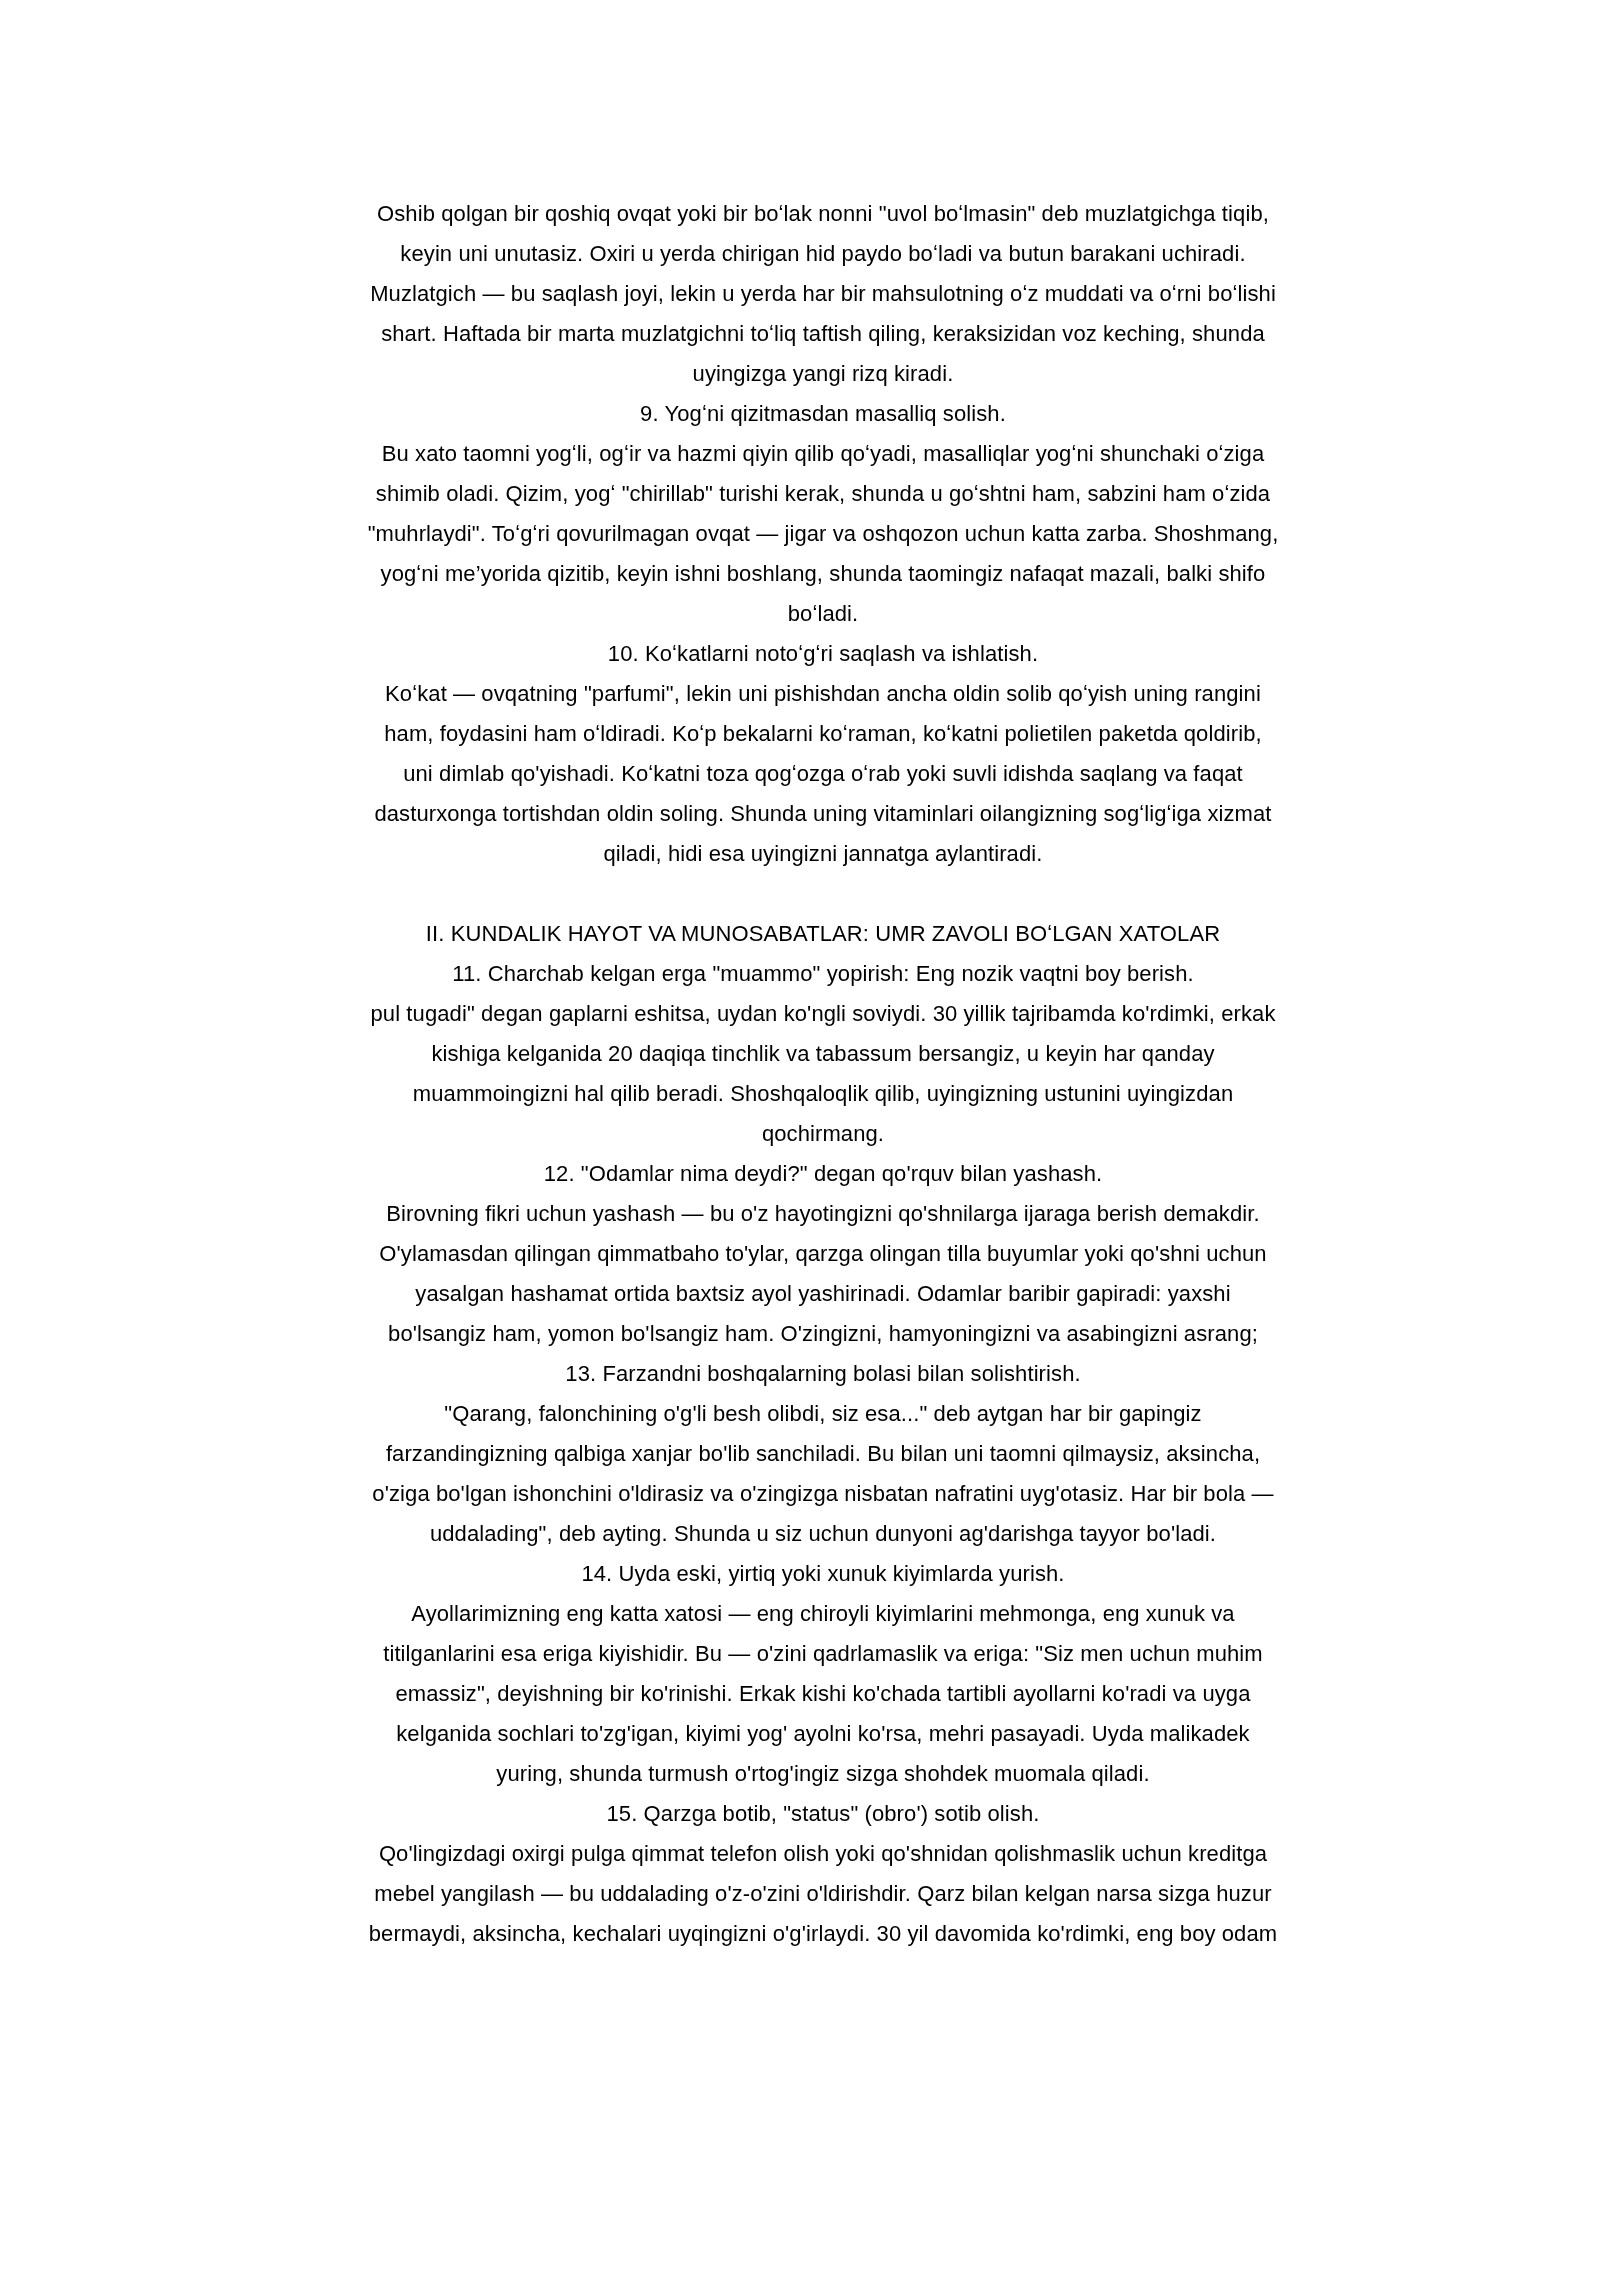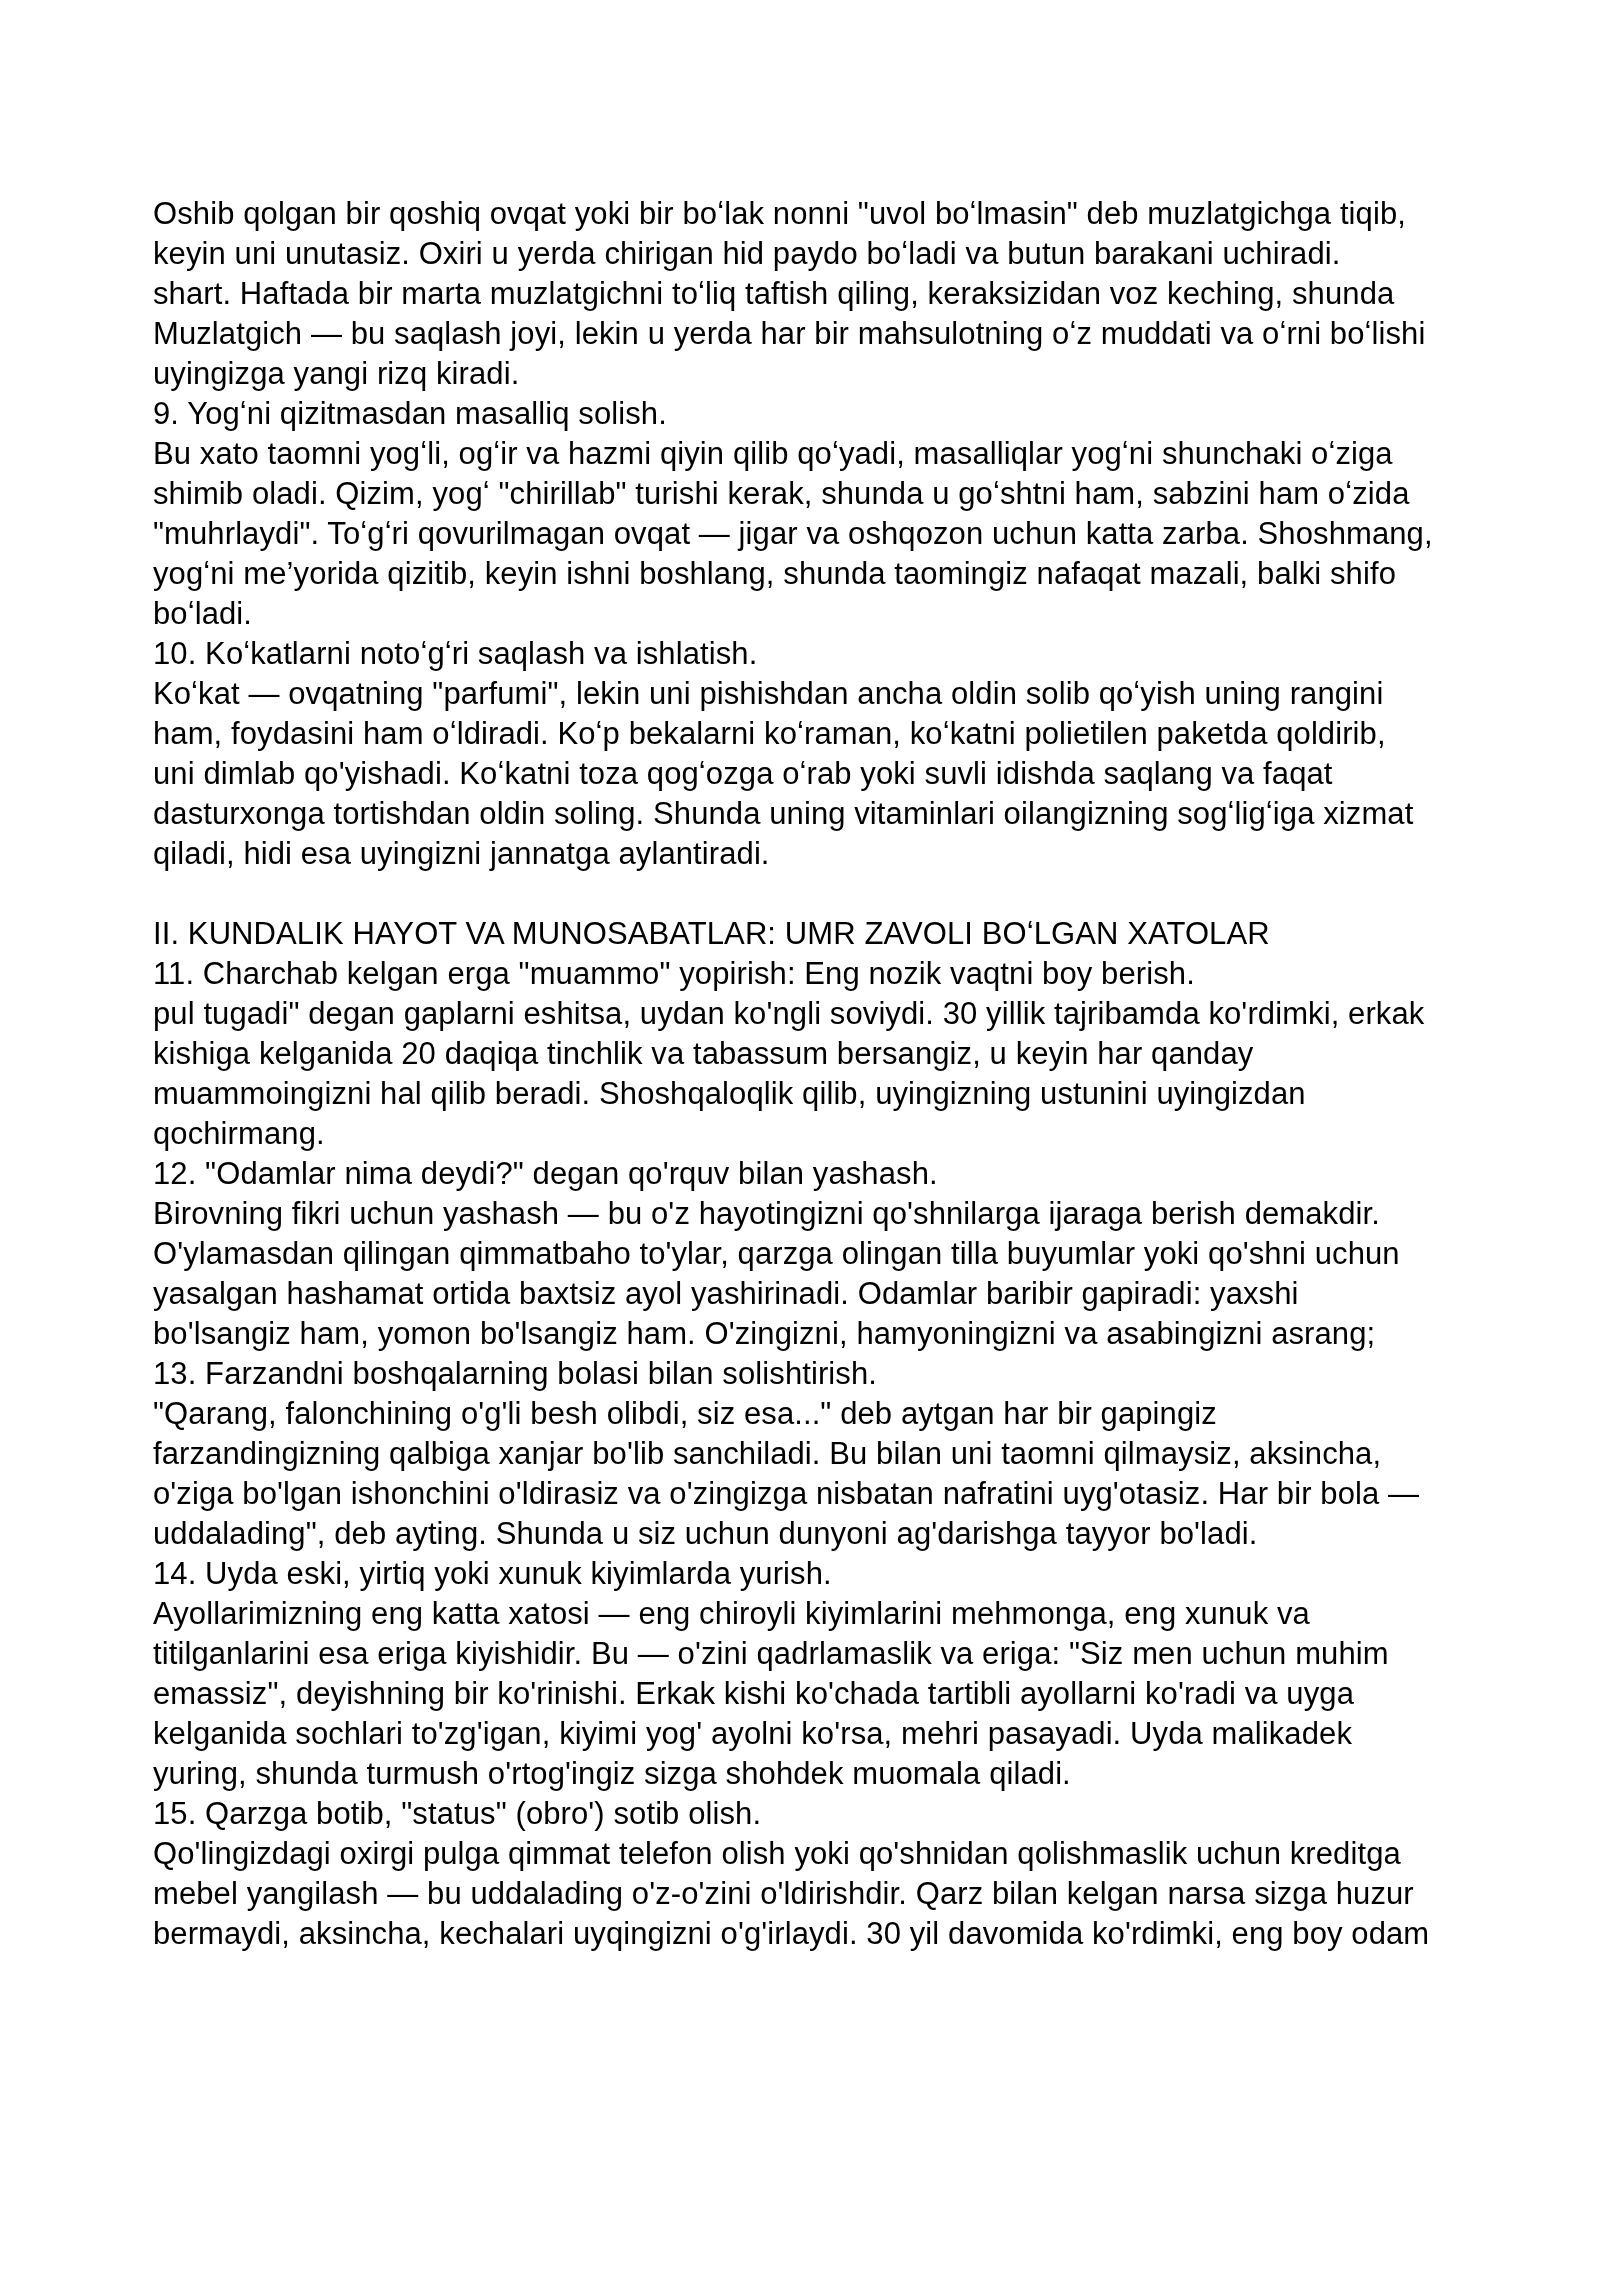--- a/index.html
+++ b/index.html
@@ -15,36 +15,37 @@
     box-sizing: border-box;
     padding: 194px 127px 0 153px;
     overflow: hidden;
     font-family: "Liberation Sans", sans-serif;
     color: #000000;
   }
   .text-block {
     width: 1340px;
   }
   .doc-line {
-    font-size: 31px;
+    font-size: 22px;
     line-height: 40px;
     height: 40px;
     white-space: pre;
     letter-spacing: 0.1px;
+    text-align: center;
   }
 </style>
 </head>
 <body>
 
 <div class="page">
   <div class="text-block">
       <div class="doc-line">Oshib qolgan bir qoshiq ovqat yoki bir boʻlak nonni "uvol boʻlmasin" deb muzlatgichga tiqib,</div>
       <div class="doc-line">keyin uni unutasiz. Oxiri u yerda chirigan hid paydo boʻladi va butun barakani uchiradi.</div>
+      <div class="doc-line">Muzlatgich — bu saqlash joyi, lekin u yerda har bir mahsulotning oʻz muddati va oʻrni boʻlishi</div>
       <div class="doc-line">shart. Haftada bir marta muzlatgichni toʻliq taftish qiling, keraksizidan voz keching, shunda</div>
-      <div class="doc-line">Muzlatgich — bu saqlash joyi, lekin u yerda har bir mahsulotning oʻz muddati va oʻrni boʻlishi</div>
       <div class="doc-line">uyingizga yangi rizq kiradi.</div>
       <div class="doc-line">9. Yogʻni qizitmasdan masalliq solish.</div>
       <div class="doc-line">Bu xato taomni yogʻli, ogʻir va hazmi qiyin qilib qoʻyadi, masalliqlar yogʻni shunchaki oʻziga</div>
       <div class="doc-line">shimib oladi. Qizim, yogʻ "chirillab" turishi kerak, shunda u goʻshtni ham, sabzini ham oʻzida</div>
       <div class="doc-line">"muhrlaydi". Toʻgʻri qovurilmagan ovqat — jigar va oshqozon uchun katta zarba. Shoshmang,</div>
       <div class="doc-line">yogʻni me’yorida qizitib, keyin ishni boshlang, shunda taomingiz nafaqat mazali, balki shifo</div>
       <div class="doc-line">boʻladi.</div>
       <div class="doc-line">10. Koʻkatlarni notoʻgʻri saqlash va ishlatish.</div>
       <div class="doc-line">Koʻkat — ovqatning "parfumi", lekin uni pishishdan ancha oldin solib qoʻyish uning rangini</div>
       <div class="doc-line">ham, foydasini ham oʻldiradi. Koʻp bekalarni koʻraman, koʻkatni polietilen paketda qoldirib,</div>

